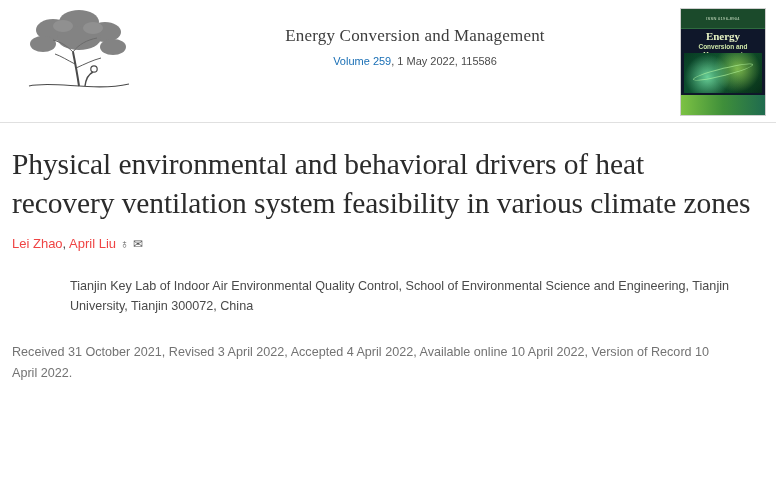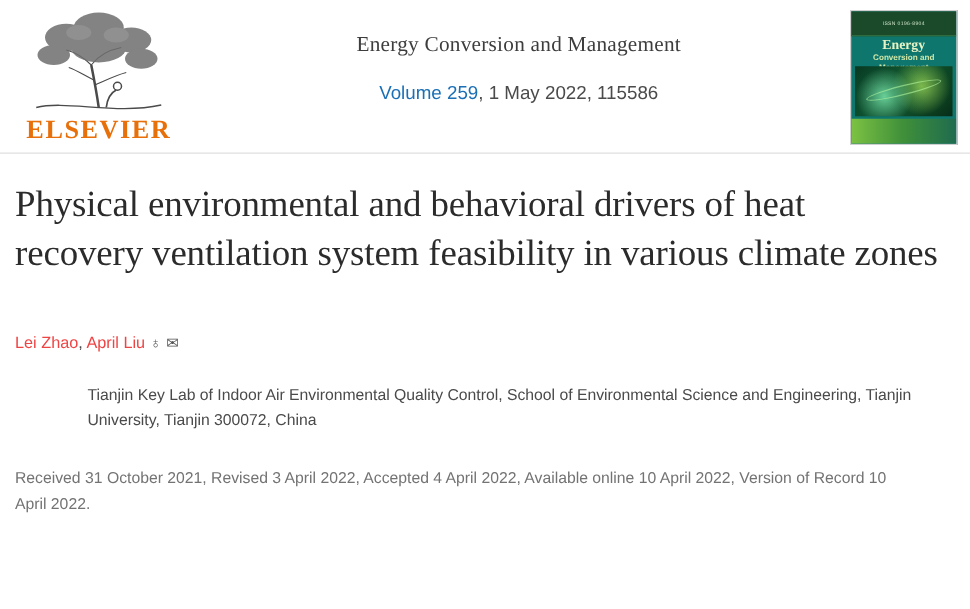--- a/index.html
+++ b/index.html
@@ -62,41 +62,41 @@
   }
   .journal-title {
     font-family: "Liberation Serif", serif;
     font-size: 17px;
     color: #3d3d3d;
     font-weight: 400;
     letter-spacing: 0.2px;
     line-height: 1.15;
   }
   .journal-meta {
-    margin-top: 20px;
-    font-size: 15px;
+    margin-top: 9px;
+    font-size: 11px;
     color: #4b4b4b;
   }
   .journal-meta .vol-link {
     color: #1a6fb5;
     text-decoration: none;
     cursor: pointer;
   }
 
   
   .cover-wrap {
     flex: 0 0 96px;
     padding: 8px 10px 0 0;
     box-sizing: border-box;
   }
   .cover {
     width: 84px;
     height: 106px;
     border: 1px solid #cfcfcf;
-    background: #0f766e;
+    background: #0f172a;
     position: relative;
     overflow: hidden;
   }
   .cover-top {
     position: absolute;
     top: 0; left: 0; right: 0;
     height: 19px;
     background: #1b4a2b;
     border-bottom: 1px solid #2f6b3f;
   }
@@ -155,21 +155,21 @@
   
   .article {
     padding: 22px 24px 0 12px;
   }
   .article-title {
     font-family: "Liberation Serif", serif;
     font-size: 29.5px;
     line-height: 1.33;
     color: #2b2b2b;
     font-weight: 400;
-    margin: 0 0 42px 0;
+    margin: 0 0 12px 0;
     letter-spacing: -0.1px;
   }
 
   .authors {
     font-size: 13px;
     color: #4a4a4a;
     margin: 0 0 22px 0;
     line-height: 1.4;
   }
   .author-link {
@@ -237,21 +237,20 @@
           <ellipse cx="82" cy="26" rx="16" ry="10"></ellipse>
           <ellipse cx="20" cy="38" rx="13" ry="8"></ellipse>
           <ellipse cx="90" cy="41" rx="13" ry="8"></ellipse>
           <ellipse cx="56" cy="32" rx="22" ry="12"></ellipse>
         </g>
         <g fill="#9a9a9a" opacity="0.6">
           <ellipse cx="40" cy="20" rx="10" ry="6"></ellipse>
           <ellipse cx="70" cy="22" rx="10" ry="6"></ellipse>
         </g>
       </svg>
-      <div class="elsevier-word">ELSEVIER</div>
     </div>
 
     <div class="journal-center">
       <div class="journal-title">Energy Conversion and Management</div>
       <div class="journal-meta">
         <a class="vol-link" href="#">Volume 259</a><span>, 1 May 2022, 115586</span>
       </div>
     </div>
 
     <div class="cover-wrap">

